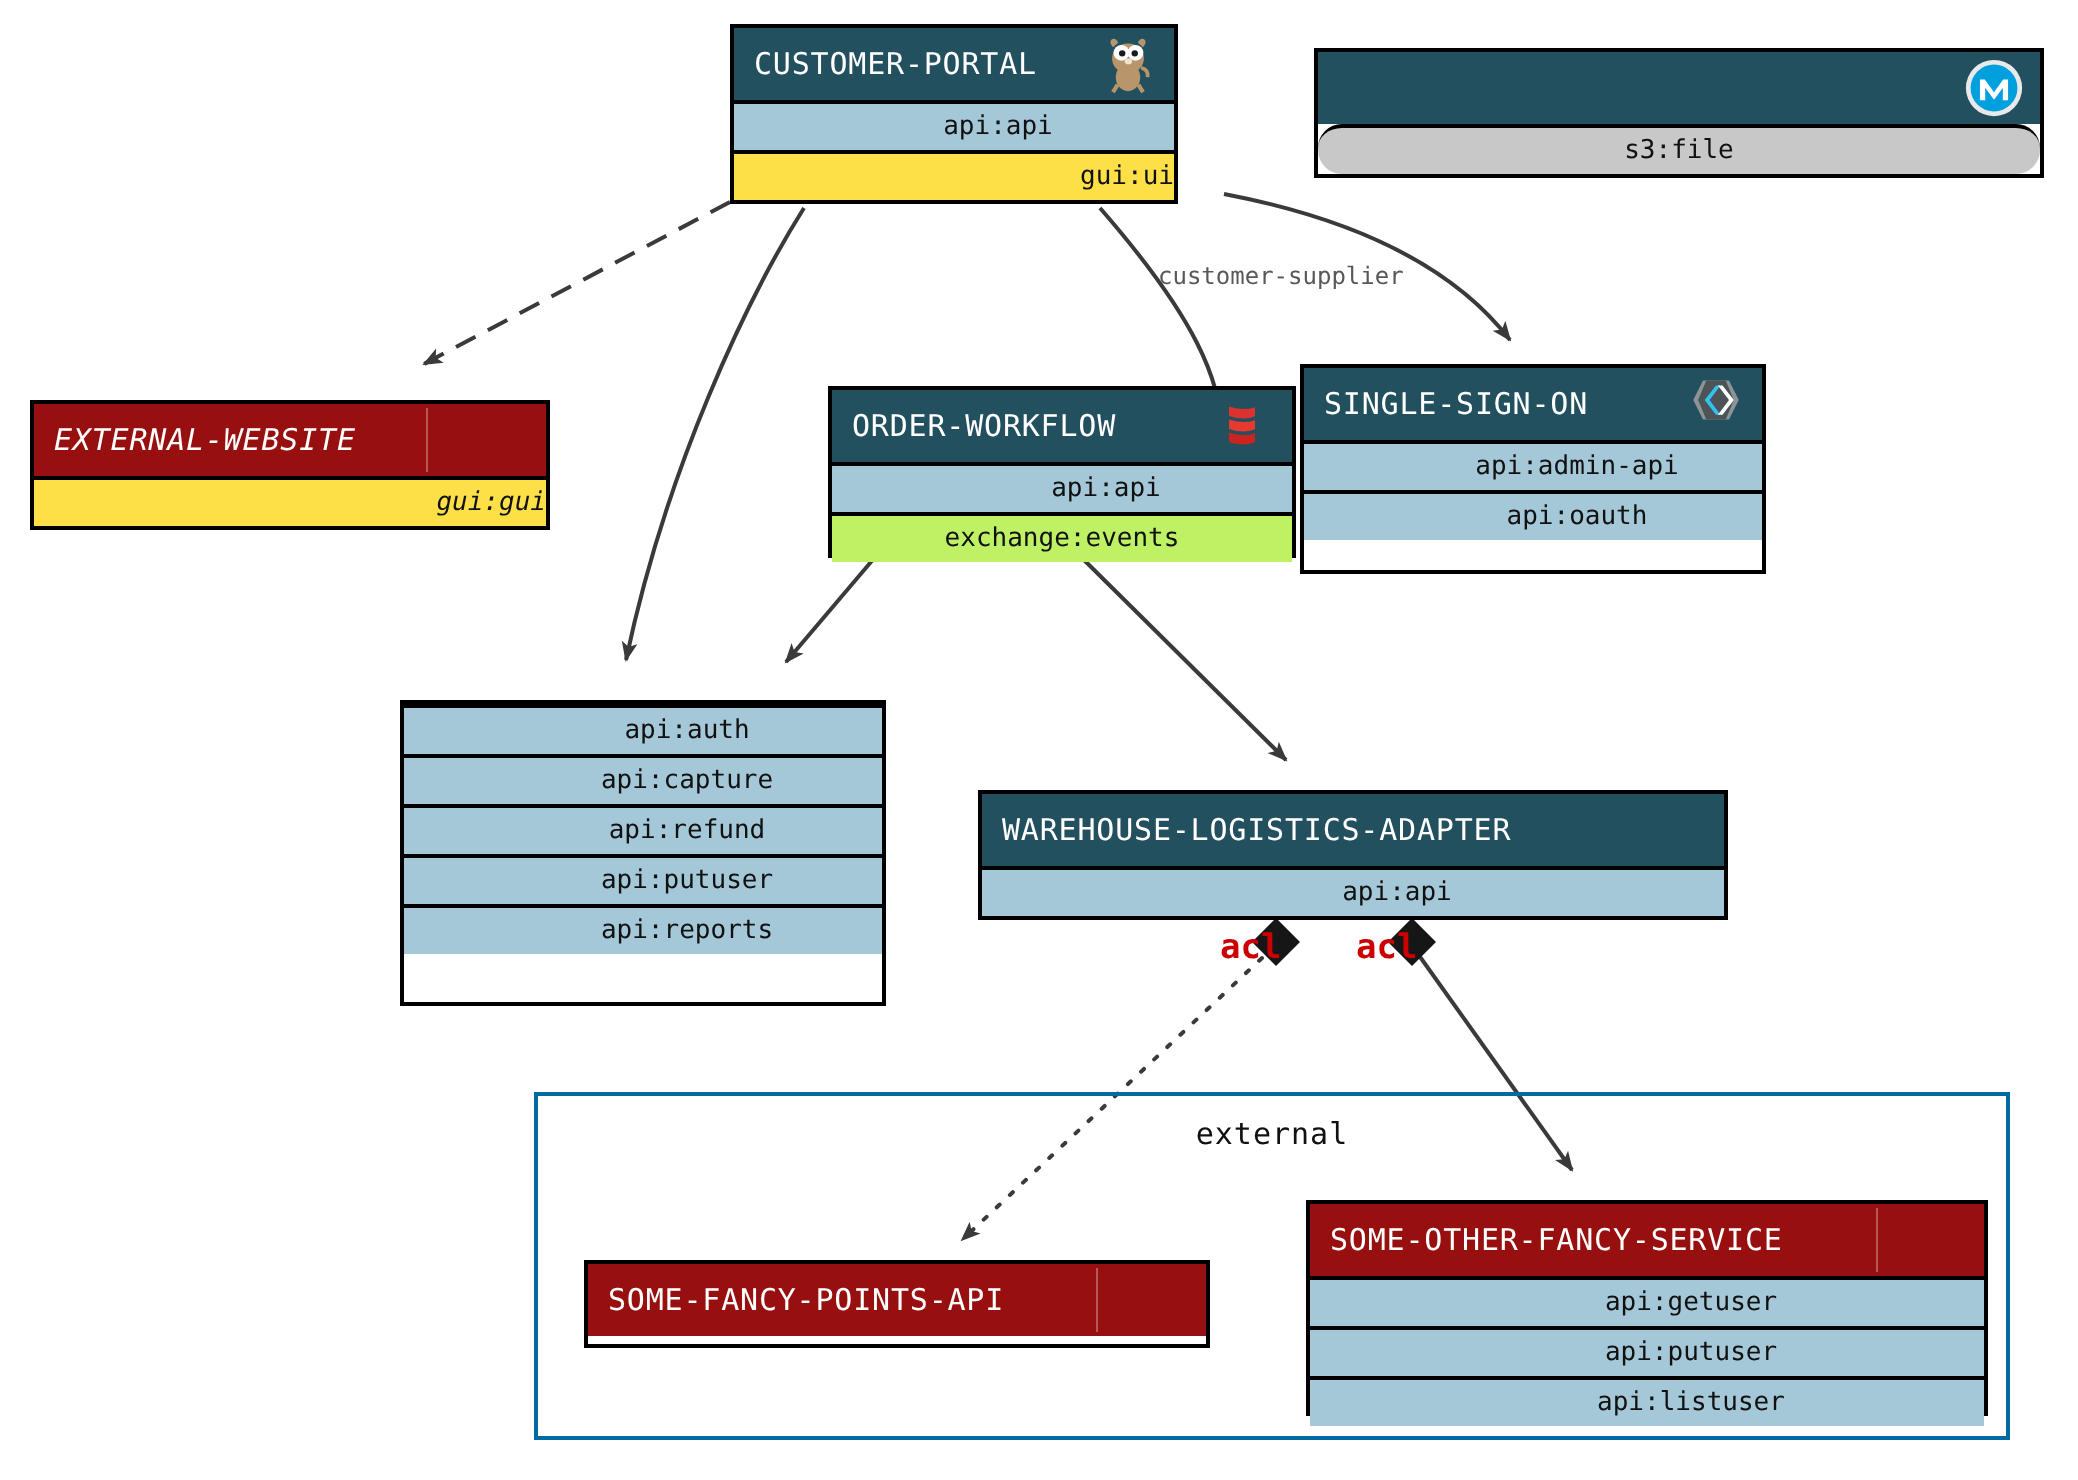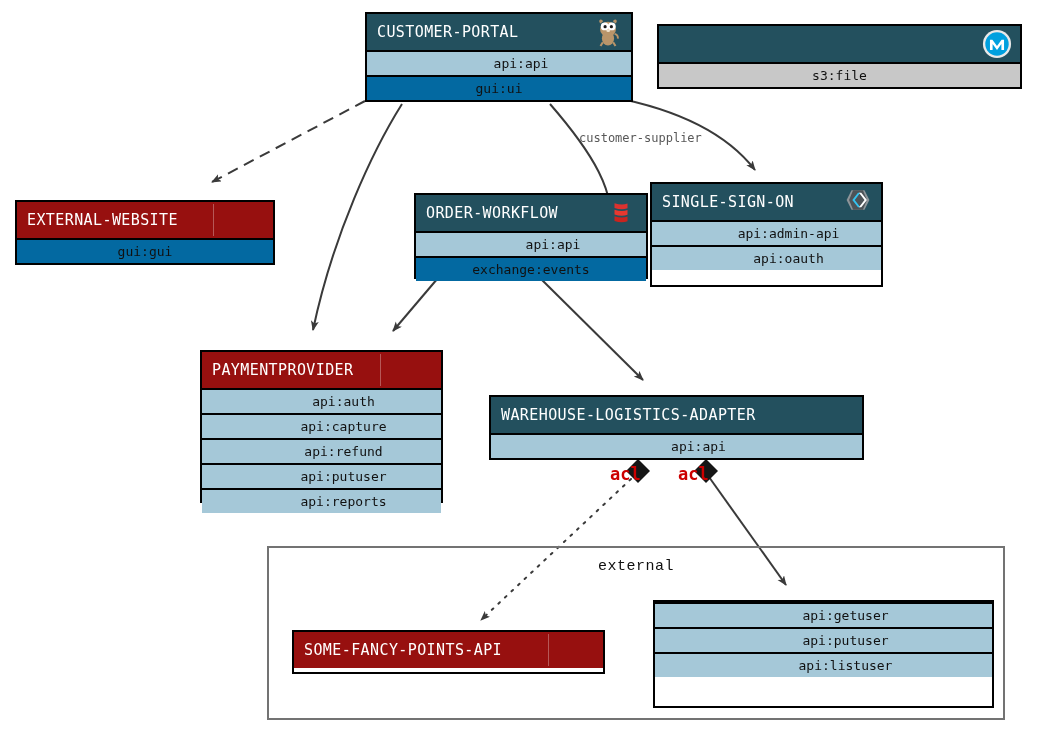--- a/index.html
+++ b/index.html
@@ -12,25 +12,25 @@
              color:#ffffff;font-size:15px;letter-spacing:.4px;white-space:nowrap;}
   .node .hdr.teal{background:#23505e;}
   .node .hdr.red{background:#97100f;}
   .node .hdr .title{flex:0 0 auto;}
   .node .hdr .divider{position:absolute;top:2px;bottom:2px;width:1px;background:rgba(255,255,255,.30);}
   .node .hdr .ico{position:absolute;right:8px;top:50%;transform:translateY(-50%);
                   width:30px;height:30px;display:block;}
   .node .row{border-top:2px solid #000;height:23px;line-height:23px;text-align:center;
              font-size:13px;color:#111;white-space:nowrap;}
   .row.blue{background:#a5c8d8;padding-left:44px;}
-  .row.purple{background:#0369a1;}
-  .row.green{background:#0369a1;}
-  .row.grey{background:#c8c8c8;}
-
-  .group{position:absolute;border:2px solid #737373;background:transparent;z-index:1;box-sizing:border-box;font-family:Liberation Mono, monospace;}
+  .row.purple{background:#fde047;text-align:right;}
+  .row.green{background:#bef264;}
+  .row.grey{background:#c8c8c8;border-radius:12px;}
+
+  .group{position:absolute;border:2px solid #0369a1;background:transparent;z-index:1;box-sizing:border-box;}
   .group .glabel{position:absolute;top:10px;left:0;right:0;text-align:center;
                  font-size:15px;color:#111;letter-spacing:.5px;}
 
   .edgelabel{position:absolute;font-size:12px;color:#585858;white-space:nowrap;z-index:4;}
   .acl{position:absolute;font-size:17px;font-weight:bold;color:#cc0000;z-index:6;white-space:nowrap;}
 </style>
 </head>
 <body>
 
 <div id="canvas">
@@ -93,21 +93,21 @@
 
   <div class="edgelabel" style="left:579px;top:131px;">customer-supplier</div>
 
   <div class="acl" style="left:610px;top:464px;">acl</div>
   <div class="acl" style="left:678px;top:464px;">acl</div>
 
   <div class="group" style="left:267px;top:546px;width:738px;height:174px;">
     <div class="glabel">external</div>
   </div>
 
-  <div class="node" style="left:365px;top:12px;width:268px;height:90px;">
+  <div class="node" style="left:365px;top:12px;width:224px;height:90px;">
     <div class="hdr teal">
       <span class="title">CUSTOMER-PORTAL</span>
       <span class="ico">
         <svg viewBox="0 0 32 32" width="30" height="30">
           <ellipse cx="16" cy="13" rx="8.5" ry="8" fill="#b8956a"></ellipse>
           <ellipse cx="16" cy="23" rx="6.5" ry="7.5" fill="#b8956a"></ellipse>
           <circle cx="12.5" cy="10" r="4.2" fill="#ffffff"></circle>
           <circle cx="20" cy="10" r="4.2" fill="#ffffff"></circle>
           <circle cx="12.9" cy="10.3" r="1.7" fill="#1a1a1a"></circle>
           <circle cx="19.6" cy="10.3" r="1.7" fill="#1a1a1a"></circle>
@@ -129,21 +129,21 @@
         <svg viewBox="0 0 32 32" width="30" height="30">
           <circle cx="16" cy="16" r="15" fill="#e9e9e9"></circle>
           <circle cx="16" cy="16" r="12.5" fill="#00a0df"></circle>
           <path d="M8.5 22.5 V11.5 h2.6 L16 18.2 l4.9 -6.7 h2.6 v11 h-2.8 v-6.6 L16 22.3 l-4.7 -6.4 v6.6 z" fill="#ffffff"></path>
         </svg>
       </span>
     </div>
     <div class="row grey">s3:file</div>
   </div>
 
-  <div class="node" style="left:15px;top:200px;width:260px;height:65px;">
+  <div class="node" style="left:15px;top:200px;width:260px;height:65px;font-style:italic;">
     <div class="hdr red">
       <span class="title">EXTERNAL-WEBSITE</span>
       <span class="divider" style="left:196px;"></span>
     </div>
     <div class="row purple">gui:gui</div>
   </div>
 
   <div class="node" style="left:370px;top:193px;width:234px;height:86px;margin-left:44px;">
     <div class="hdr teal">
       <span class="title">ORDER-WORKFLOW</span>
@@ -169,24 +169,20 @@
           <path d="M16 7 L9 16 L16 25 L18.8 25 L12 16 L18.8 7 z" fill="#33c3f0"></path>
           <path d="M20 7 L27 16 L20 25 L17.2 25 L24 16 L17.2 7 z" fill="#ffffff"></path>
         </svg>
       </span>
     </div>
     <div class="row blue">api:admin-api</div>
     <div class="row blue">api:oauth</div>
   </div>
 
   <div class="node" style="left:200px;top:350px;width:243px;height:153px;">
-    <div class="hdr red">
-      <span class="title">PAYMENTPROVIDER</span>
-      <span class="divider" style="left:178px;"></span>
-    </div>
     <div class="row blue">api:auth</div>
     <div class="row blue">api:capture</div>
     <div class="row blue">api:refund</div>
     <div class="row blue">api:putuser</div>
     <div class="row blue">api:reports</div>
   </div>
 
   <div class="node" style="left:489px;top:395px;width:375px;height:65px;">
     <div class="hdr teal">
       <span class="title">WAREHOUSE-LOGISTICS-ADAPTER</span>
@@ -195,18 +191,22 @@
   </div>
 
   <div class="node" style="left:292px;top:630px;width:313px;height:44px;">
     <div class="hdr red">
       <span class="title">SOME-FANCY-POINTS-API</span>
       <span class="divider" style="left:254px;"></span>
     </div>
   </div>
 
   <div class="node" style="left:653px;top:600px;width:341px;height:108px;">
+    <div class="hdr red">
+      <span class="title">SOME-OTHER-FANCY-SERVICE</span>
+      <span class="divider" style="left:283px;"></span>
+    </div>
     <div class="row blue">api:getuser</div>
     <div class="row blue">api:putuser</div>
     <div class="row blue">api:listuser</div>
   </div>
 
 </div>
 
 </body></html>

